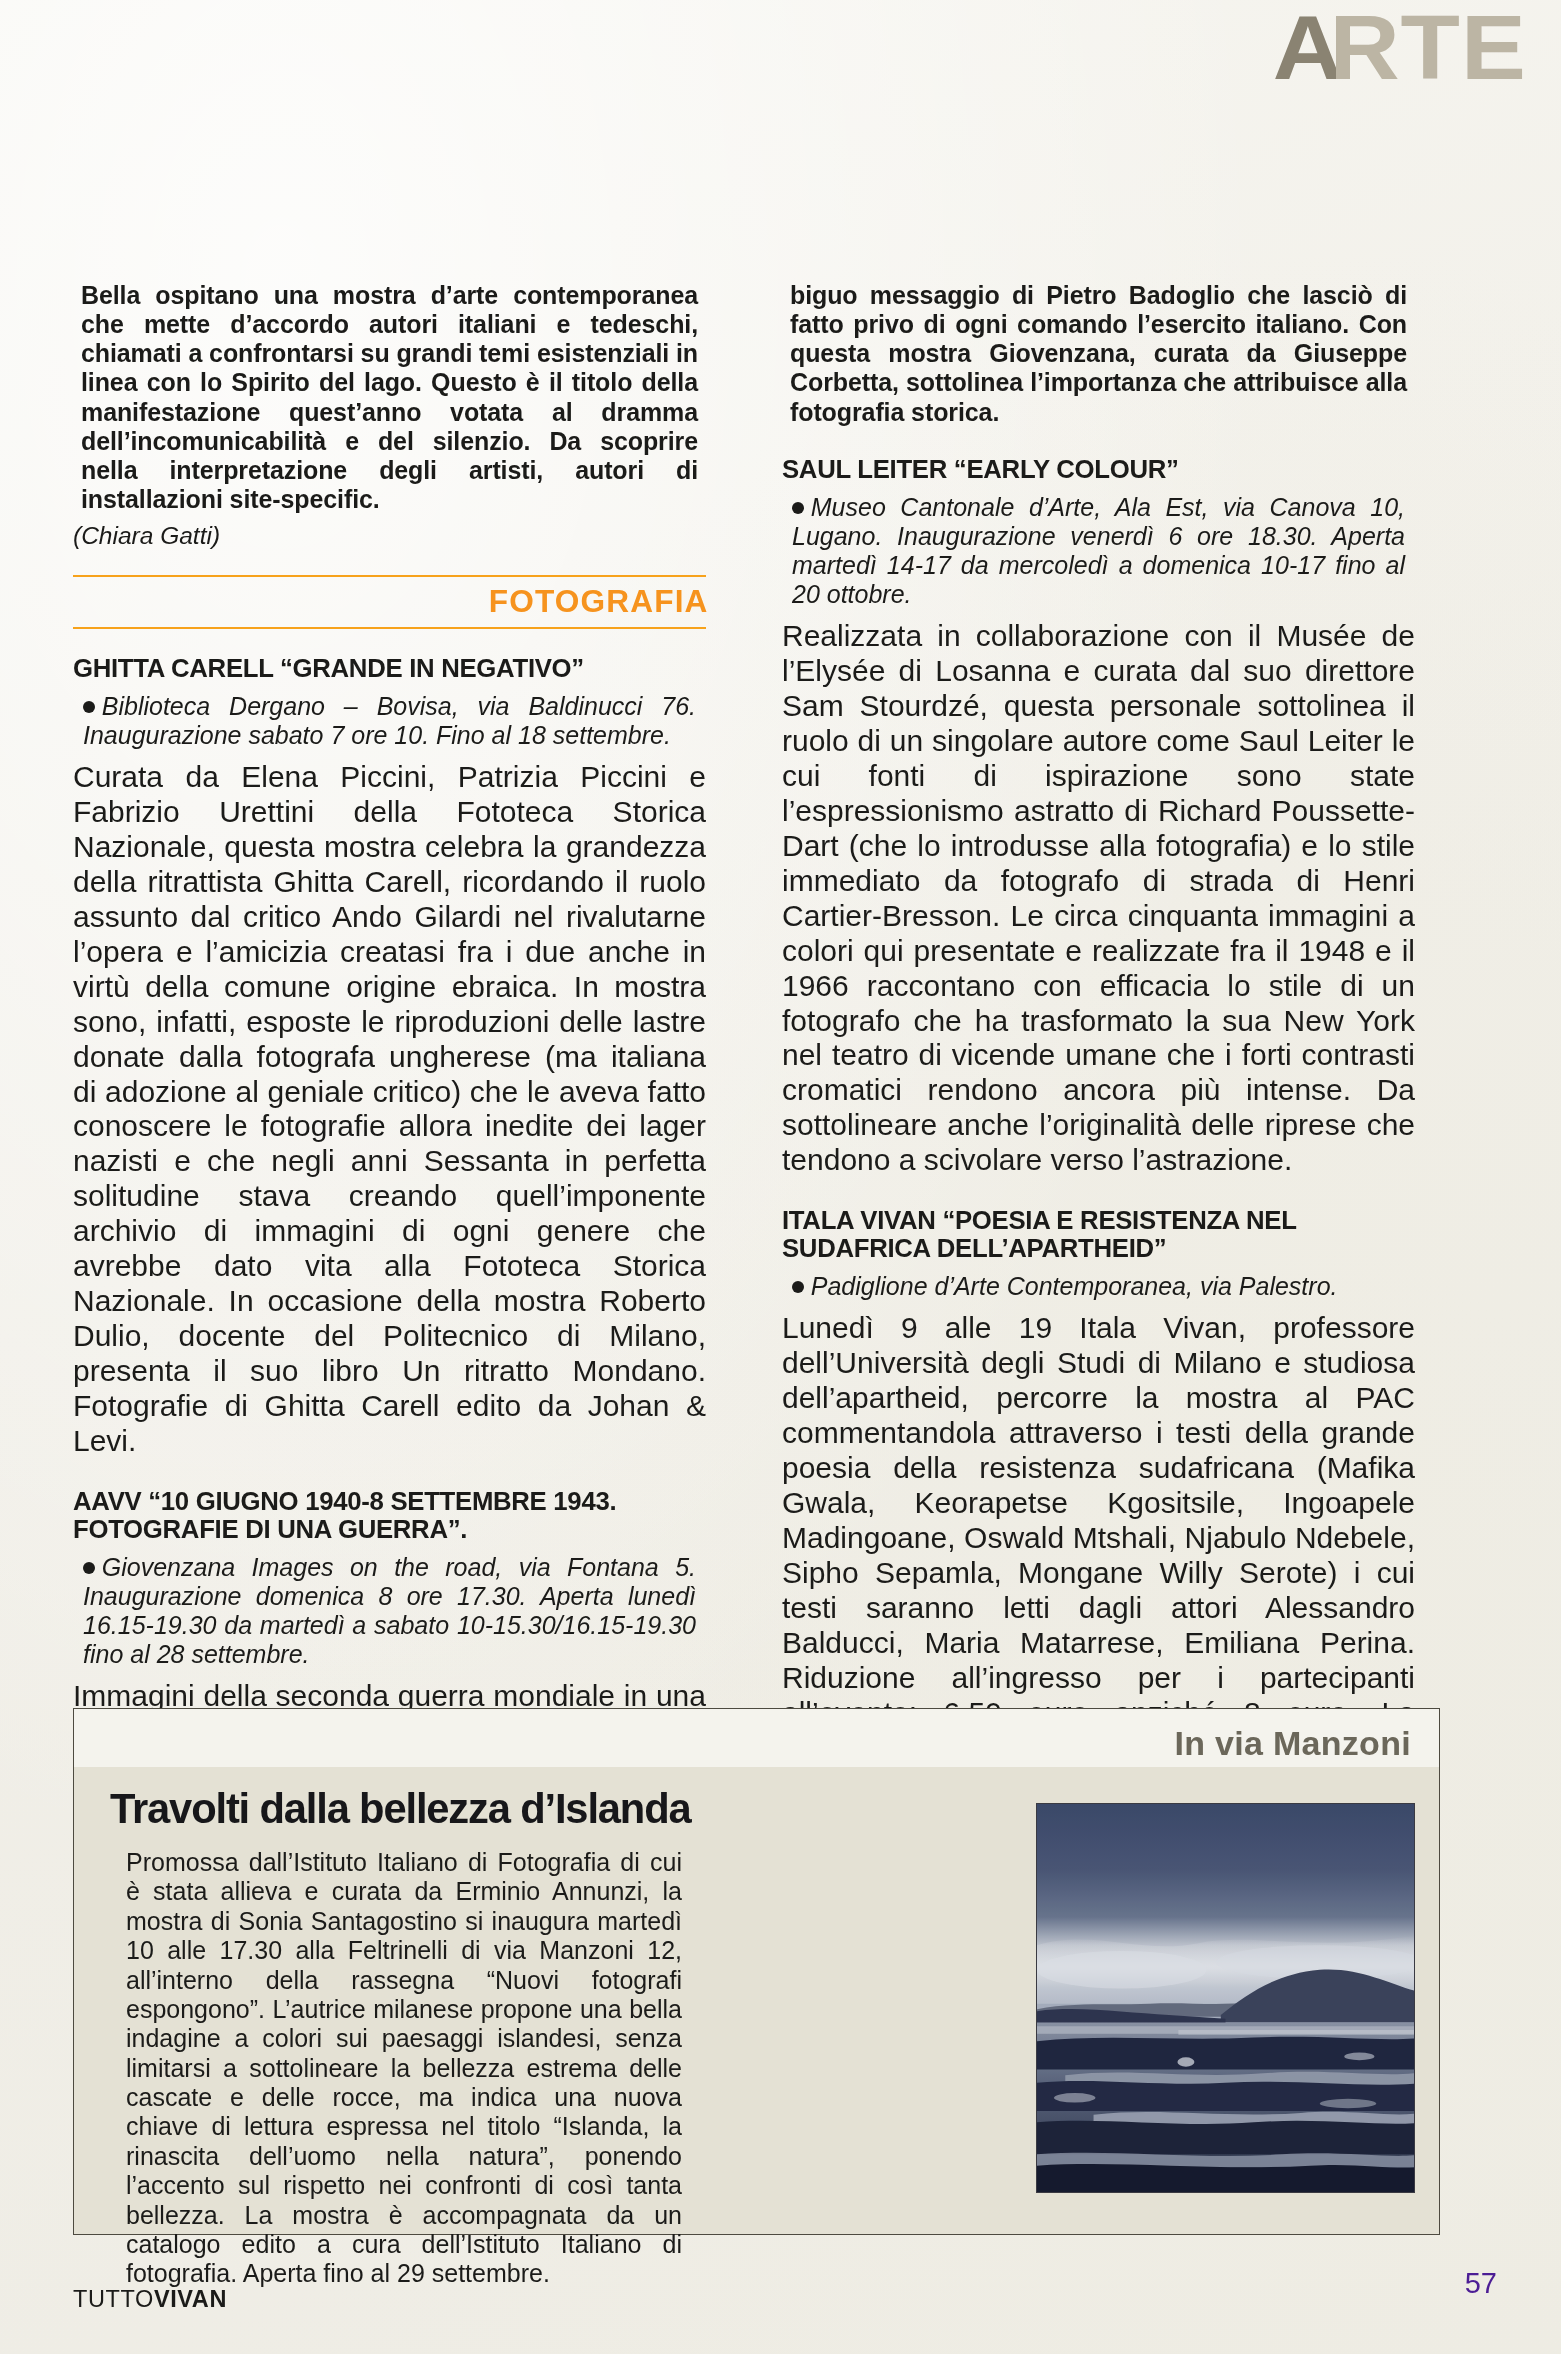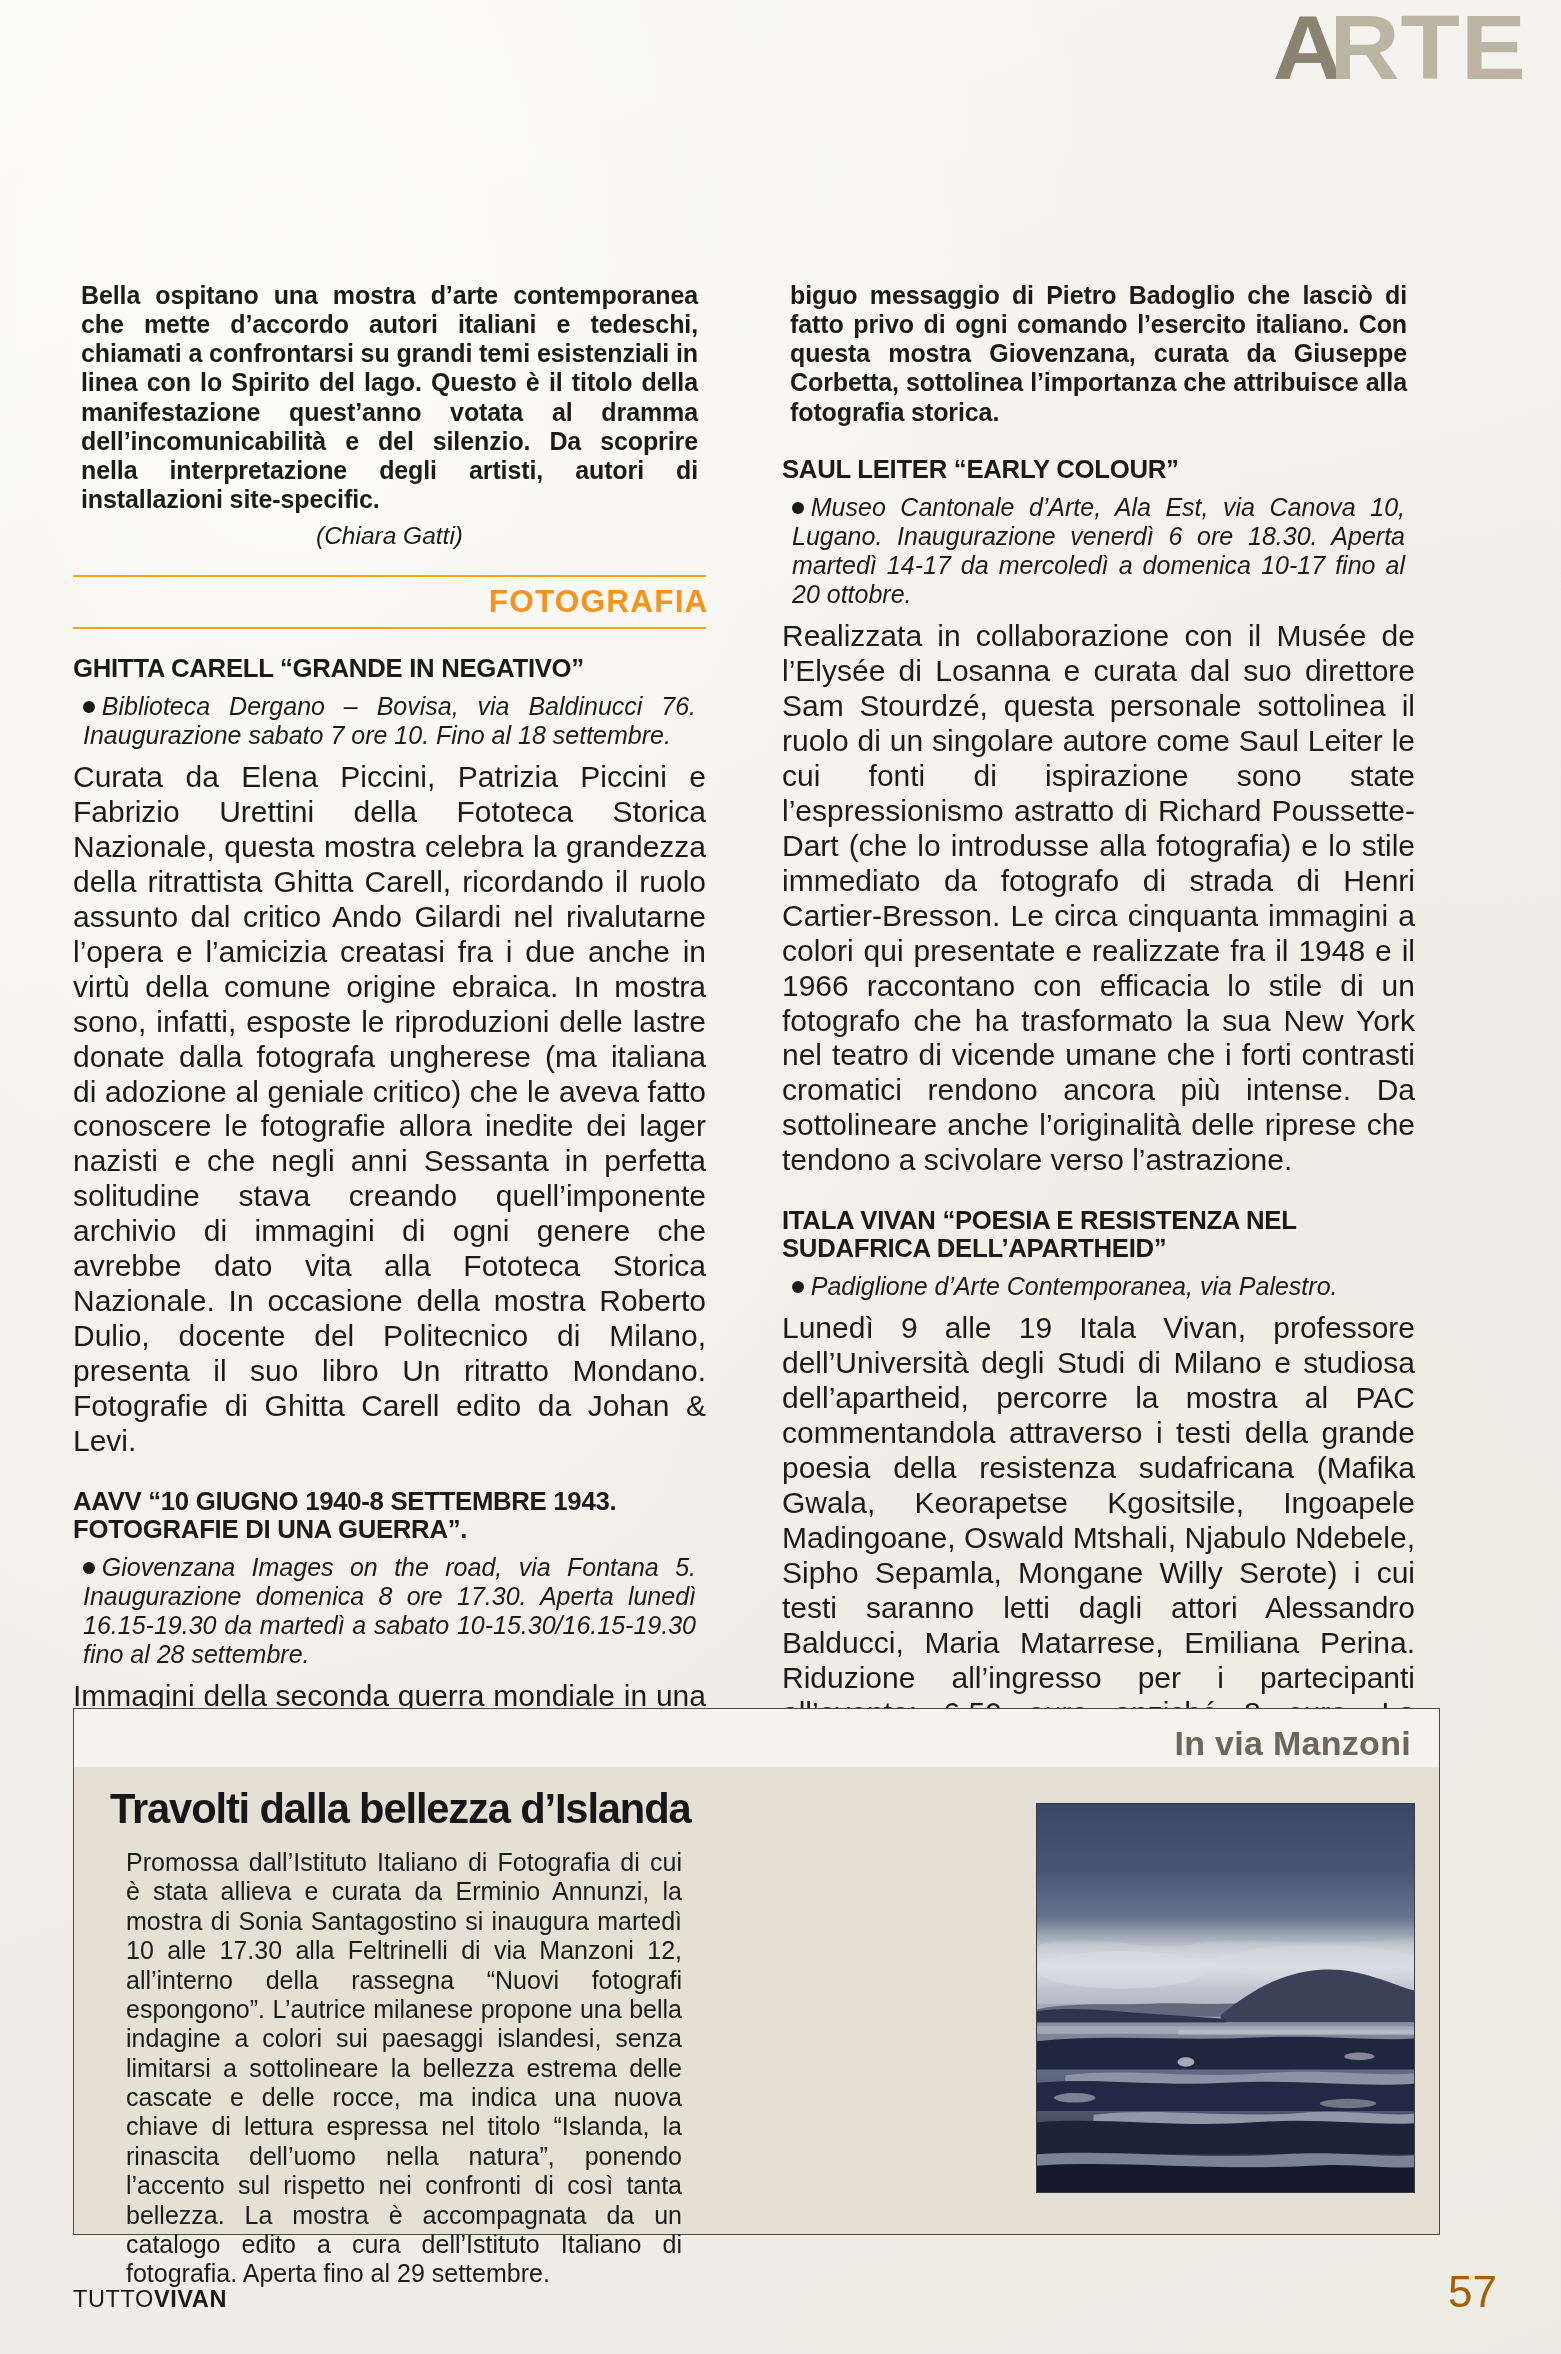--- a/index.html
+++ b/index.html
@@ -64,21 +64,21 @@
 
   .body-p {
     margin: 8px;
     font-weight: bold;
     letter-spacing: -0.1px;
     font-stretch: condensed;
   }
 
   .byline {
     margin: 3.8px 0 0 0;
-    text-align: center;
+    text-align: left;
     font-style: italic;
     font-size: 24.5px;
   }
 
   
   #fotografia-band {
     margin-top: 24.5px;
     padding: 6.6px 0 7.5px 0;
     border-top: 2.8px solid #f7a21b;
     border-bottom: 2.8px solid #f7a21b;
@@ -203,22 +203,22 @@
     font-size: 23.5px;
     letter-spacing: 0.6px;
     color: #1b1b19;
   }
   #footer-brand .light { font-weight: normal; }
   #footer-brand .heavy { font-weight: bold; }
   #page-number {
     position: absolute;
     right: 64px;
     top: 2267px;
-    font-size: 44px;
-    color: #a16207;
+    font-size: 29px;
+    color: #4c1d95;
   }
 </style>
 </head>
 <body>
 
 <div id="page">
   <div id="paper-texture"></div>
 
   <div id="masthead">
     <span class="arte-word arte-a">A</span>

